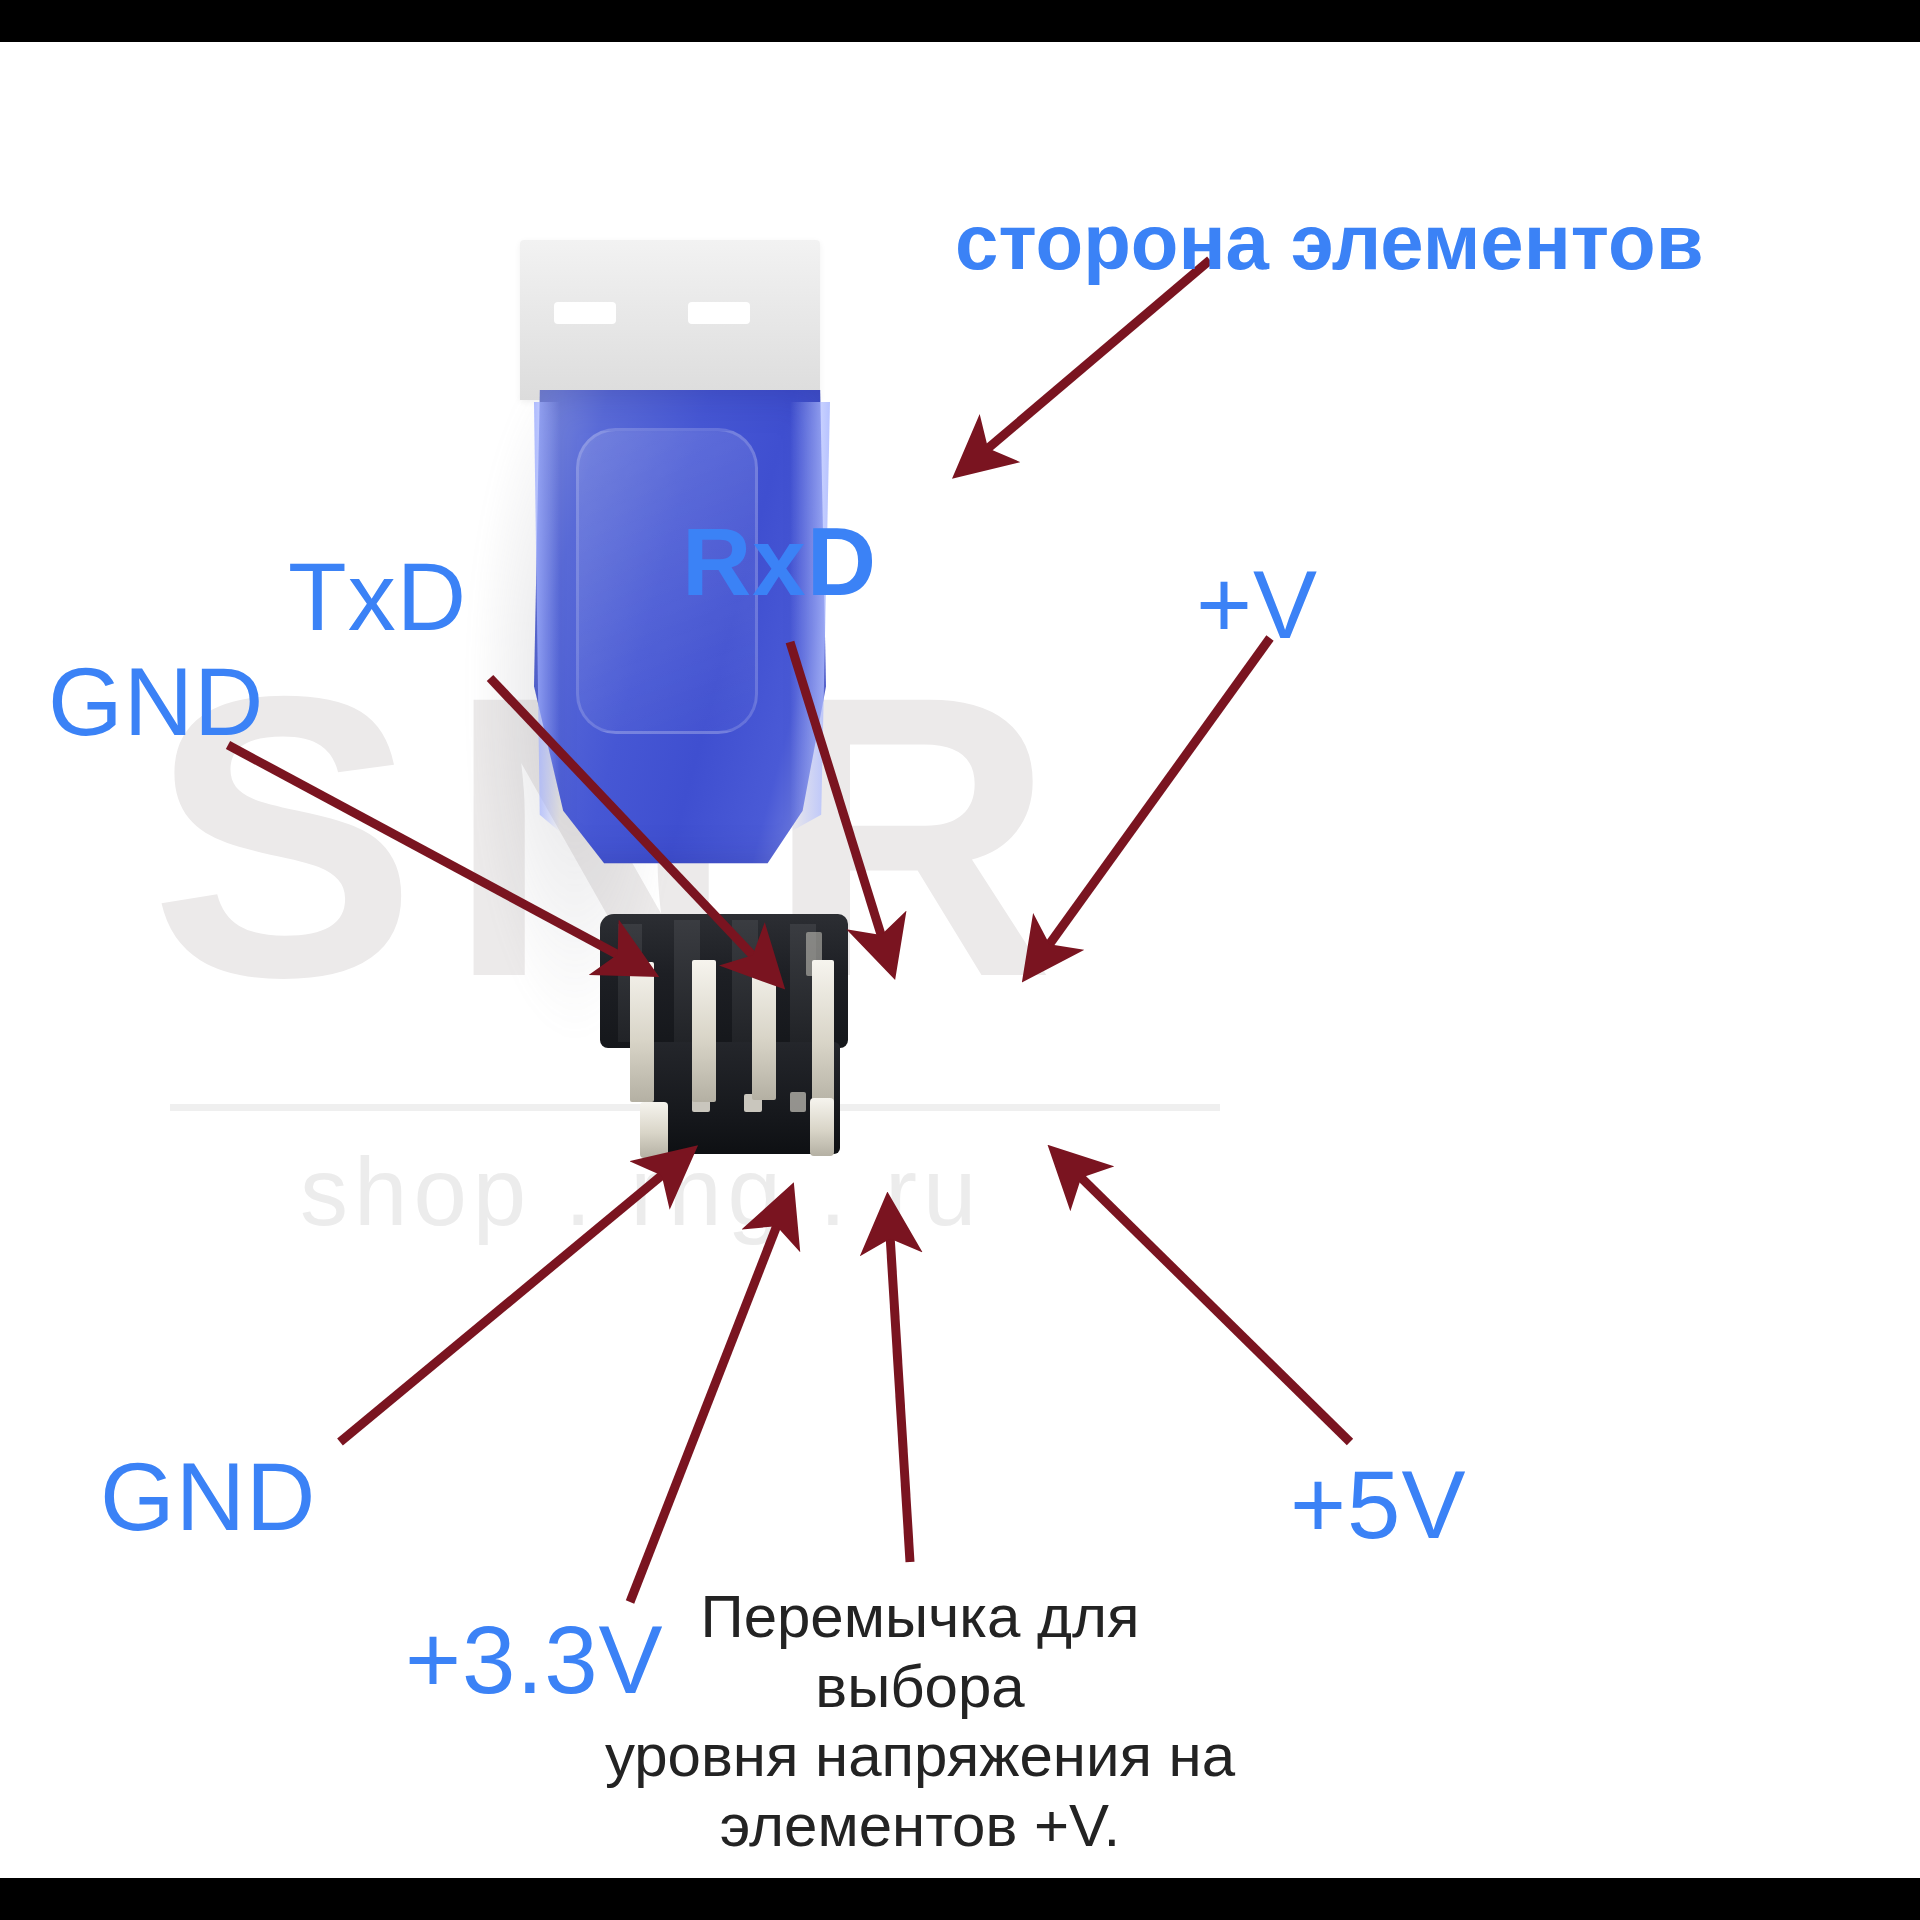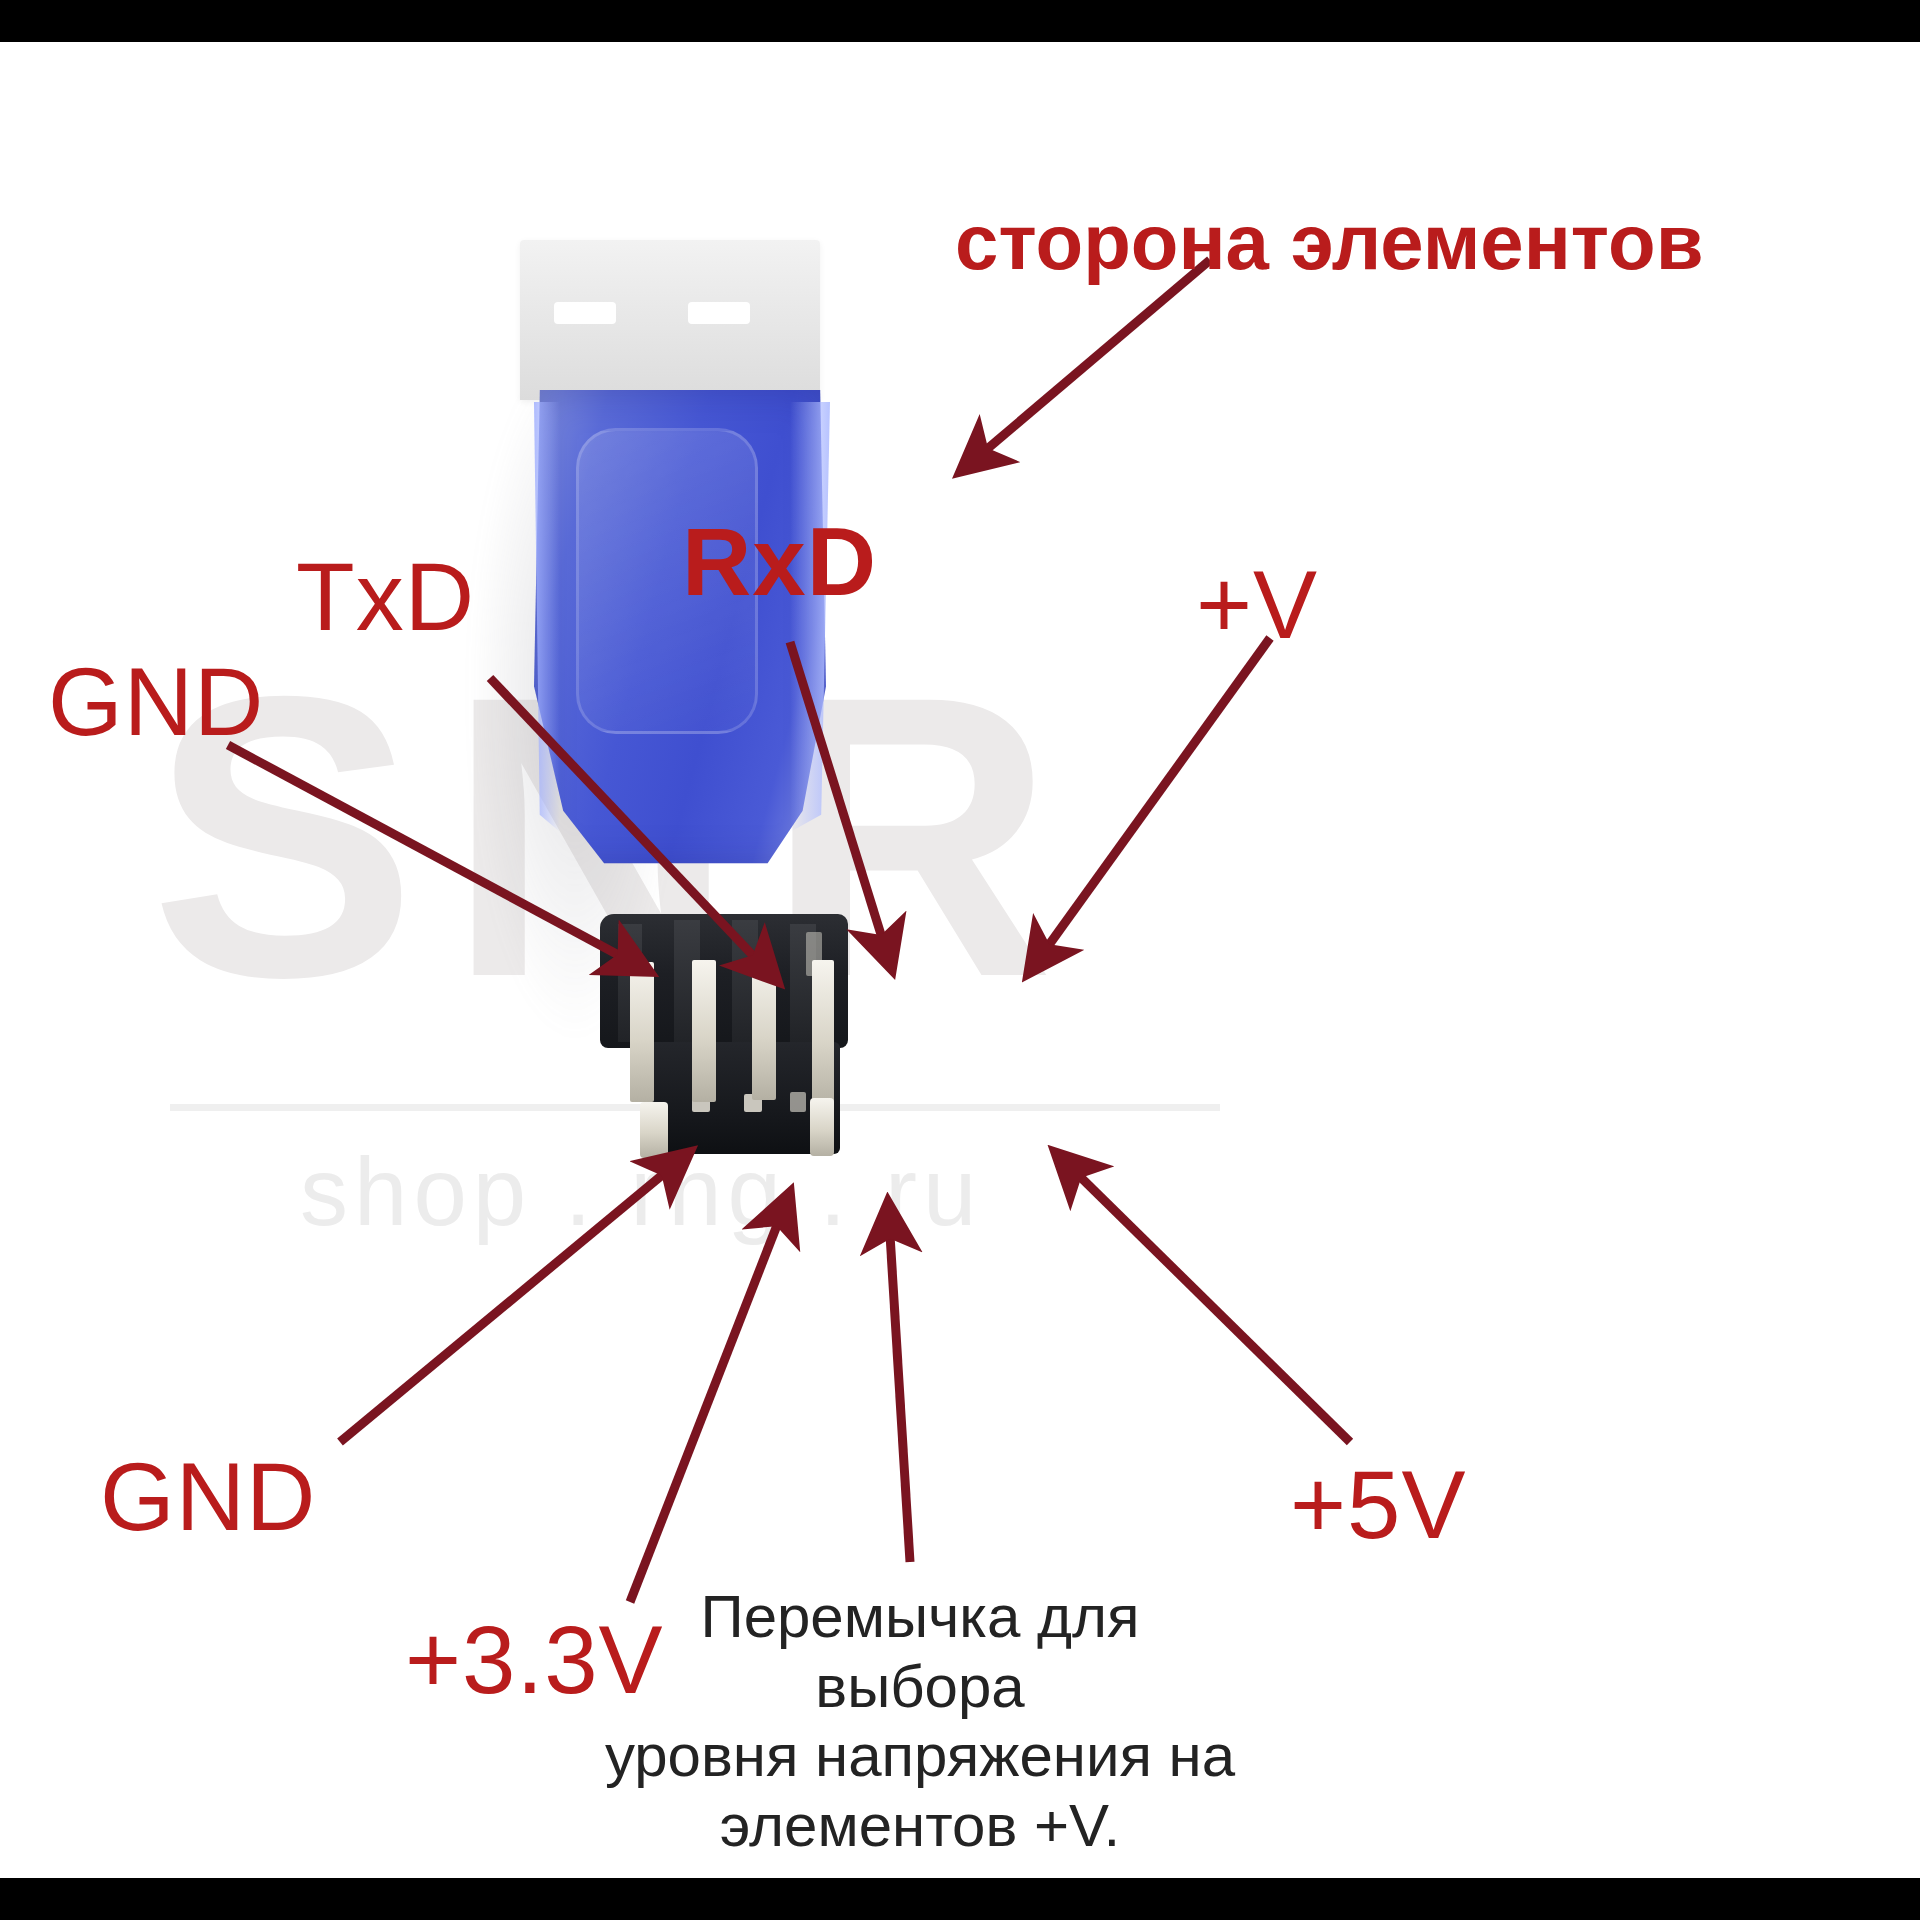--- a/index.html
+++ b/index.html
@@ -196,21 +196,21 @@
     left: 0;
     top: 0;
     width: 1920px;
     height: 1836px;
     pointer-events: none;
   }
 
   
   .label {
     position: absolute;
-    color: #b91c1c;
+    color: #3b82f6;
     font-family: "Liberation Sans", sans-serif;
     white-space: nowrap;
     user-select: none;
   }
   .label.big     { font-size: 96px;  font-weight: 400; letter-spacing: 1px; }
   .label.top-cap { font-size: 78px;  font-weight: 700; letter-spacing: 0px; }
   .label.note {
     font-size: 60px;
     font-weight: 400;
     line-height: 1.16;
@@ -308,21 +308,21 @@
 
       <g>
         <line x1="1350" y1="1400" x2="1055" y2="1110" stroke="#7a1420" stroke-width="9" marker-end="url(#ah)"></line>
       </g>
     </svg>
 
     <div class="label top-cap" style="left:955px; top:155px;">сторона элементов</div>
 
     <div class="label big" style="left:48px; top:605px;">GND</div>
 
-    <div class="label big" style="left:296px; top:500px;">TxD</div>
+    <div class="label big" style="left:288px; top:500px;">TxD</div>
 
     <div class="label big" style="left:682px; top:465px;font-weight:bold;">RxD</div>
 
     <div class="label big" style="left:1196px; top:508px;">+V</div>
 
     <div class="label big" style="left:100px; top:1400px;">GND</div>
 
     <div class="label big" style="left:405px; top:1563px;">+3.3V</div>
 
     <div class="label big" style="left:1290px; top:1378px;margin-top:30px;">+5V</div>

